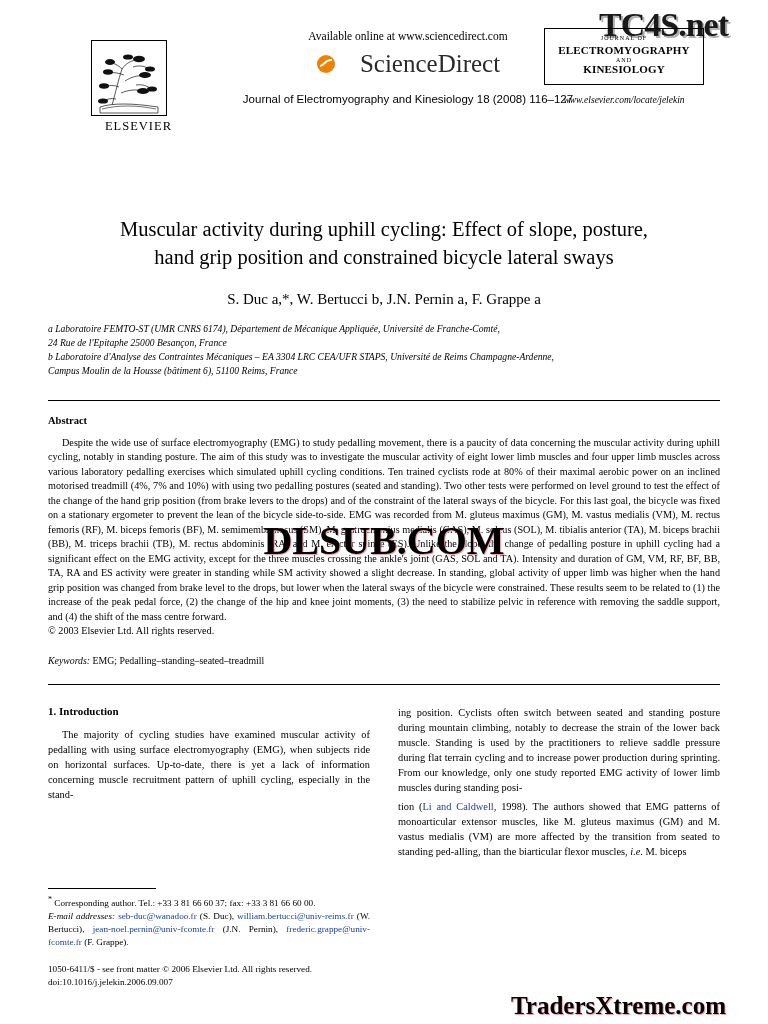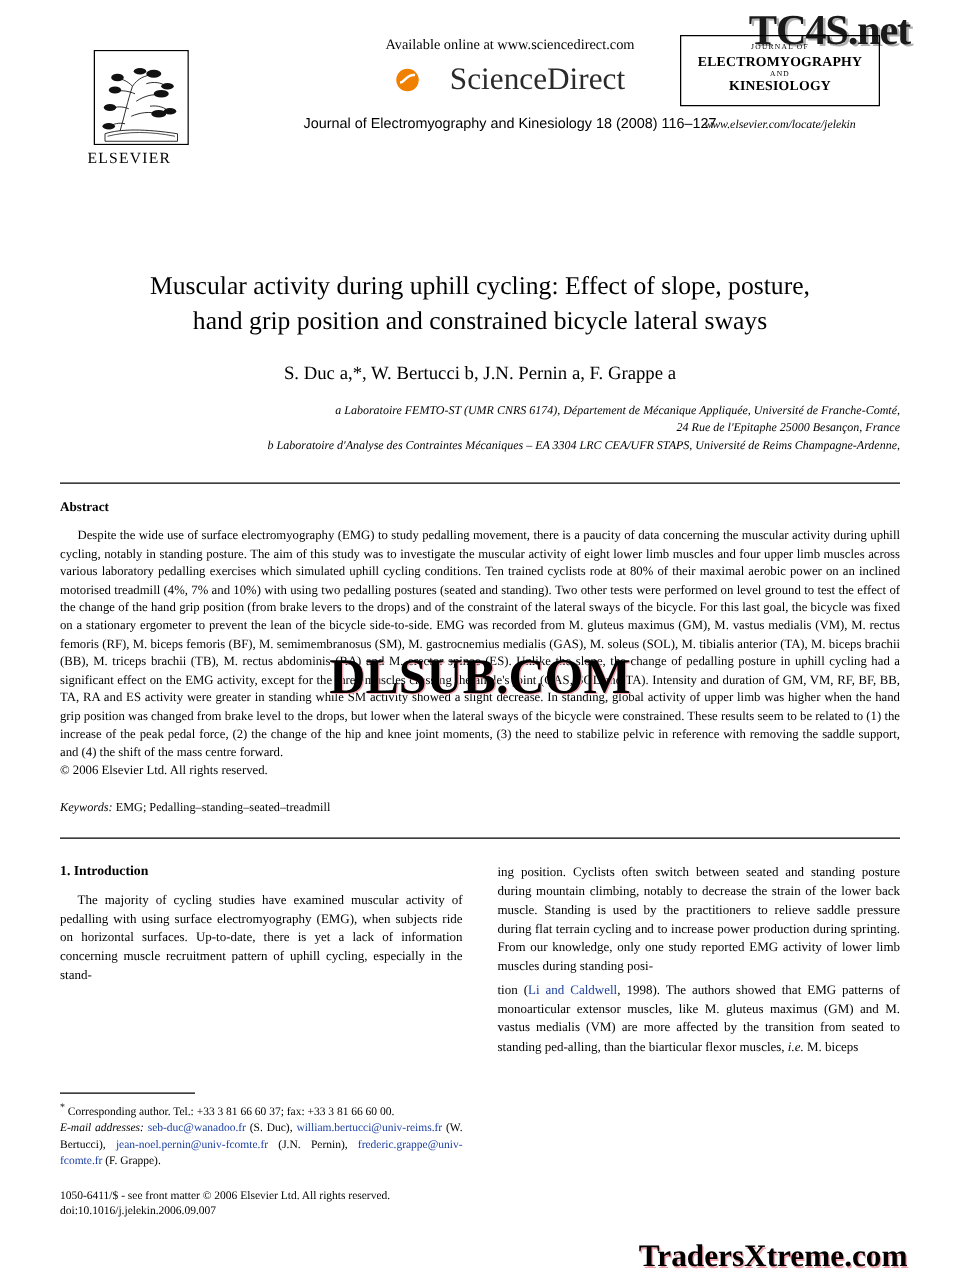--- a/index.html
+++ b/index.html
@@ -60,24 +60,24 @@
   }
 
   
   .header {
     position: relative;
     height: 140px;
     padding-top: 34px;
   }
   .elsevier {
     position: absolute;
-    left: 22px;
+    left: 38px;
     top: 40px;
     width: 86px;
-    text-align: left;
+    text-align: right;
   }
   .elsevier-box {
     width: 74px;
     height: 74px;
     border: 1px solid #000;
     margin: 0 auto;
     position: relative;
     overflow: hidden;
     background: #fff;
   }
@@ -152,21 +152,21 @@
     line-height: 1.35;
     font-family: "Liberation Serif", serif;
   }
   .authors {
     margin-top: 20px;
     text-align: center;
     font-size: 15px;
   }
   .affil {
     margin-top: 14px;
-    text-align: right;
+    text-align: left;
     font-size: 9.6px;
     font-style: italic;
     line-height: 1.45;
   }
   .received {
     margin-top: 18px;
     text-align: center;
     font-size: 9.6px;
   }
   .rule {
@@ -321,28 +321,29 @@
   </div>
 
   <div class="authors">
     <span>S. Duc a,*, W. Bertucci b, J.N. Pernin a, F. Grappe a</span>
   </div>
 
   <div class="affil">
     <div>a Laboratoire FEMTO-ST (UMR CNRS 6174), Département de Mécanique Appliquée, Université de Franche-Comté,</div>
     <div>24 Rue de l'Epitaphe 25000 Besançon, France</div>
     <div>b Laboratoire d'Analyse des Contraintes Mécaniques – EA 3304 LRC CEA/UFR STAPS, Université de Reims Champagne-Ardenne,</div>
+    <div>Campus Moulin de la Housse (bâtiment 6), 51100 Reims, France</div>
   </div>
 
 
   <hr class="rule">
 
   <div class="abs-title">Abstract</div>
   <div class="abstract">Despite the wide use of surface electromyography (EMG) to study pedalling movement, there is a paucity of data concerning the muscular activity during uphill cycling, notably in standing posture. The aim of this study was to investigate the muscular activity of eight lower limb muscles and four upper limb muscles across various laboratory pedalling exercises which simulated uphill cycling conditions. Ten trained cyclists rode at 80% of their maximal aerobic power on an inclined motorised treadmill (4%, 7% and 10%) with using two pedalling postures (seated and standing). Two other tests were performed on level ground to test the effect of the change of the hand grip position (from brake levers to the drops) and of the constraint of the lateral sways of the bicycle. For this last goal, the bicycle was fixed on a stationary ergometer to prevent the lean of the bicycle side-to-side. EMG was recorded from M. gluteus maximus (GM), M. vastus medialis (VM), M. rectus femoris (RF), M. biceps femoris (BF), M. semimembranosus (SM), M. gastrocnemius medialis (GAS), M. soleus (SOL), M. tibialis anterior (TA), M. biceps brachii (BB), M. triceps brachii (TB), M. rectus abdominis (RA) and M. erector spinae (ES). Unlike the slope, the change of pedalling posture in uphill cycling had a significant effect on the EMG activity, except for the three muscles crossing the ankle's joint (GAS, SOL and TA). Intensity and duration of GM, VM, RF, BF, BB, TA, RA and ES activity were greater in standing while SM activity showed a slight decrease. In standing, global activity of upper limb was higher when the hand grip position was changed from brake level to the drops, but lower when the lateral sways of the bicycle were constrained. These results seem to be related to (1) the increase of the peak pedal force, (2) the change of the hip and knee joint moments, (3) the need to stabilize pelvic in reference with removing the saddle support, and (4) the shift of the mass centre forward.</div>
-  <div class="copyline">© 2006 Elsevier Ltd. All rights reserved.</div>
+  <div class="copyline">© 2003 Elsevier Ltd. All rights reserved.</div>
 
   <div class="keywords">
     <i>Keywords:</i>
     <span>EMG; Pedalling–standing–seated–treadmill</span>
   </div>
 
   <hr class="rule2">
 
   <div class="cols">
     <div class="col">

